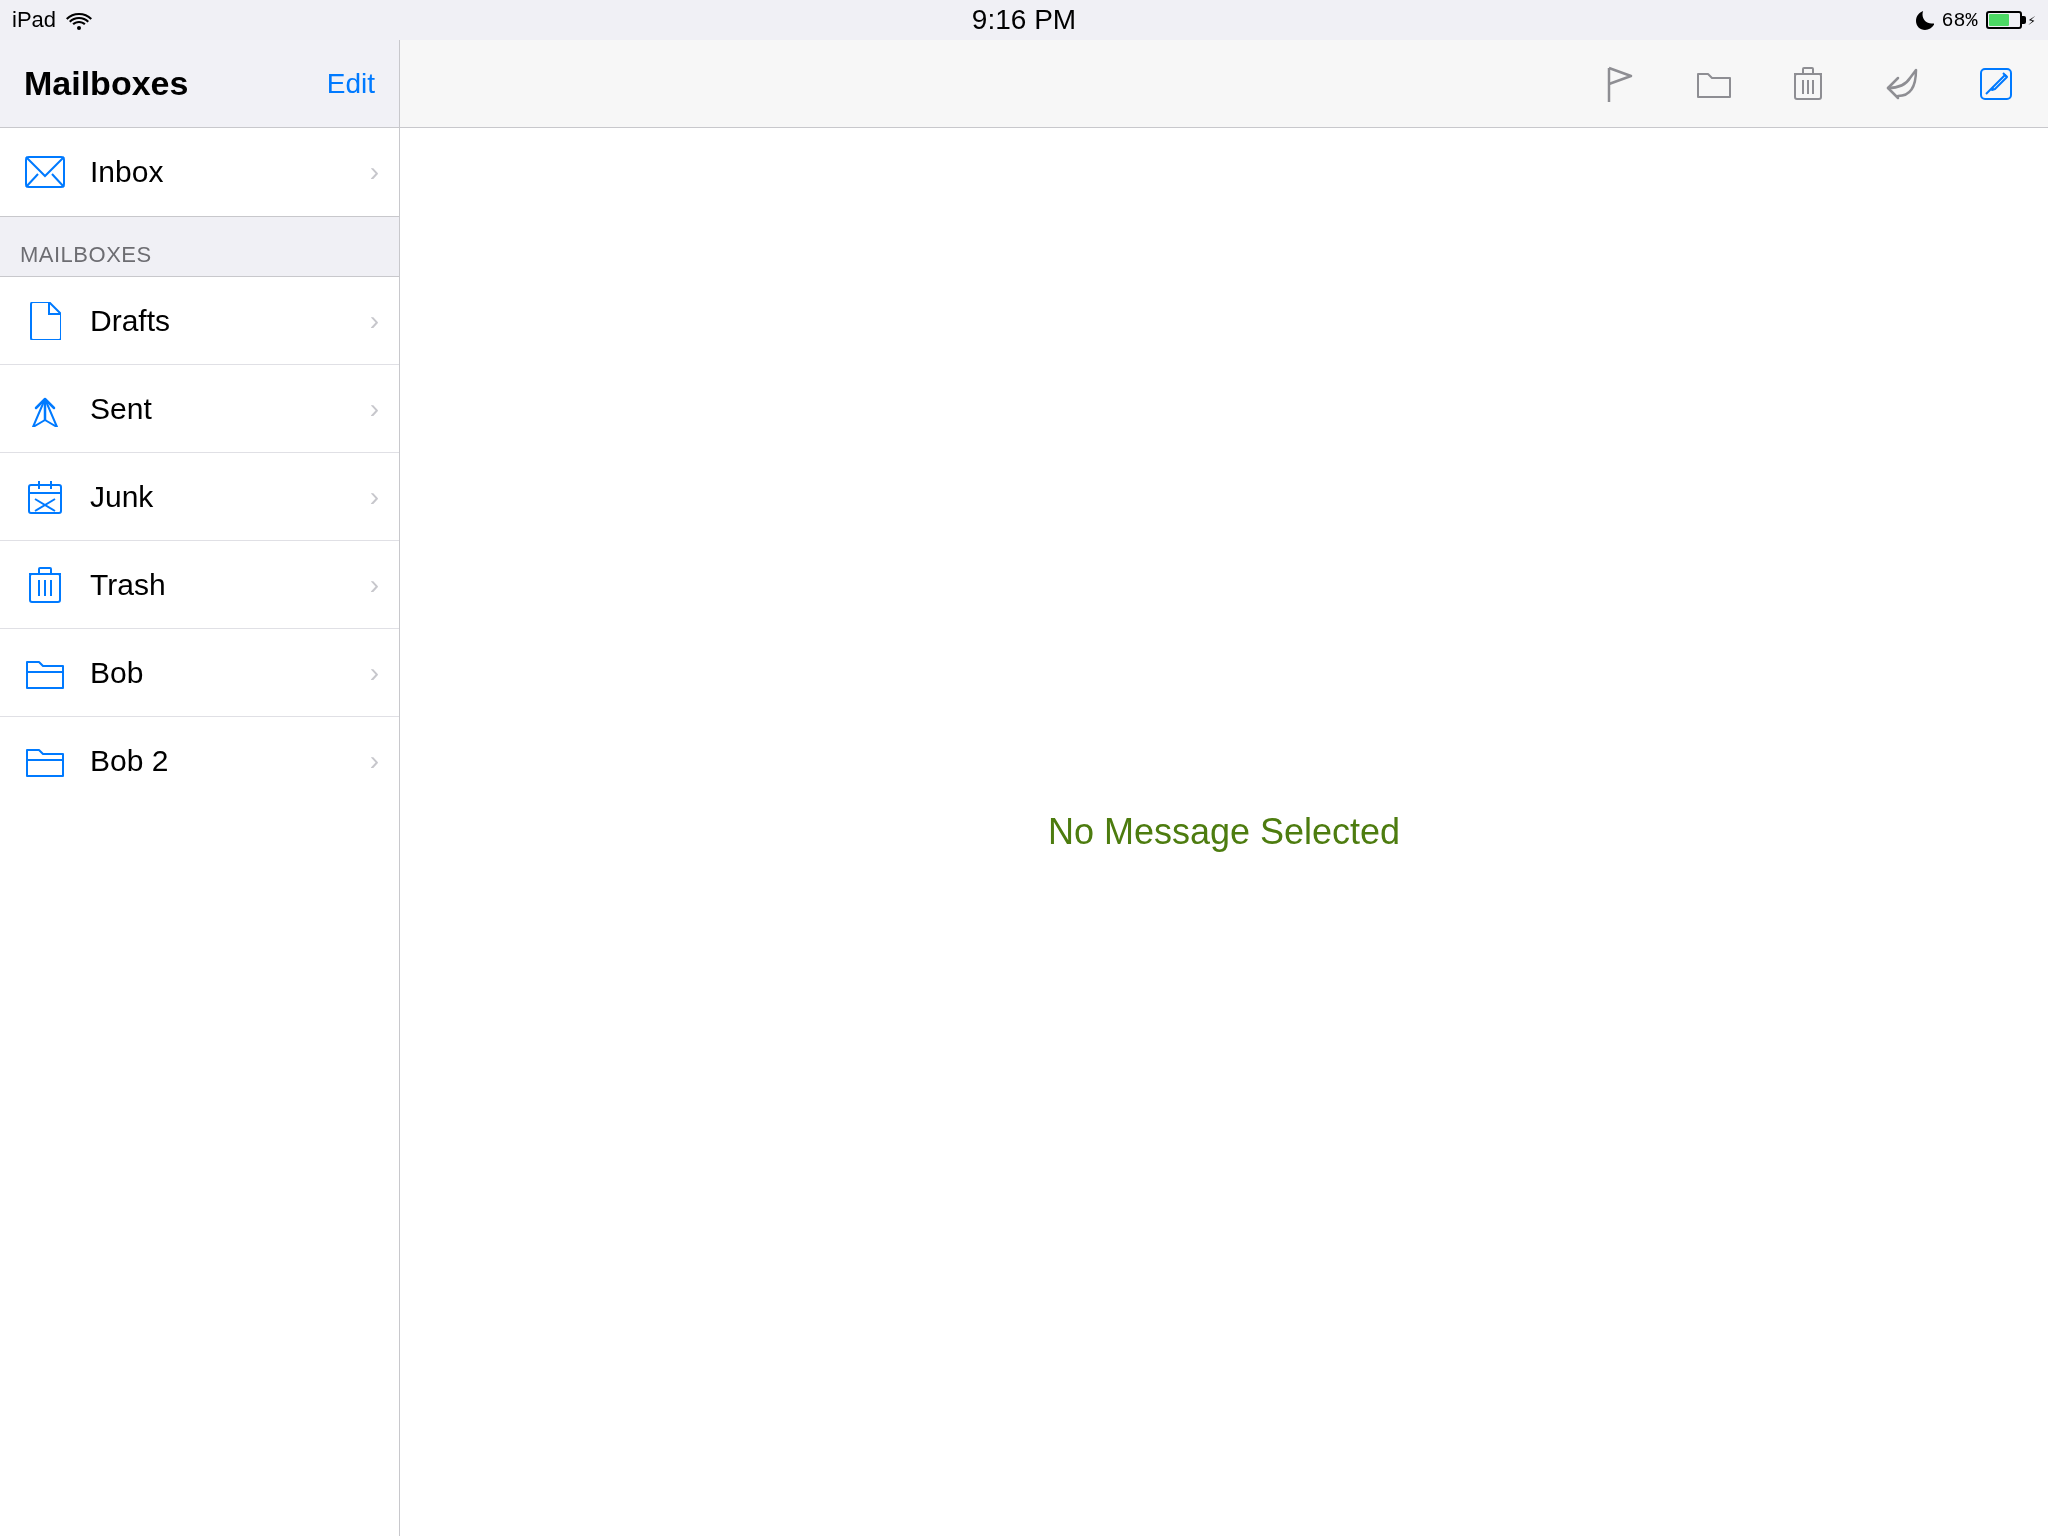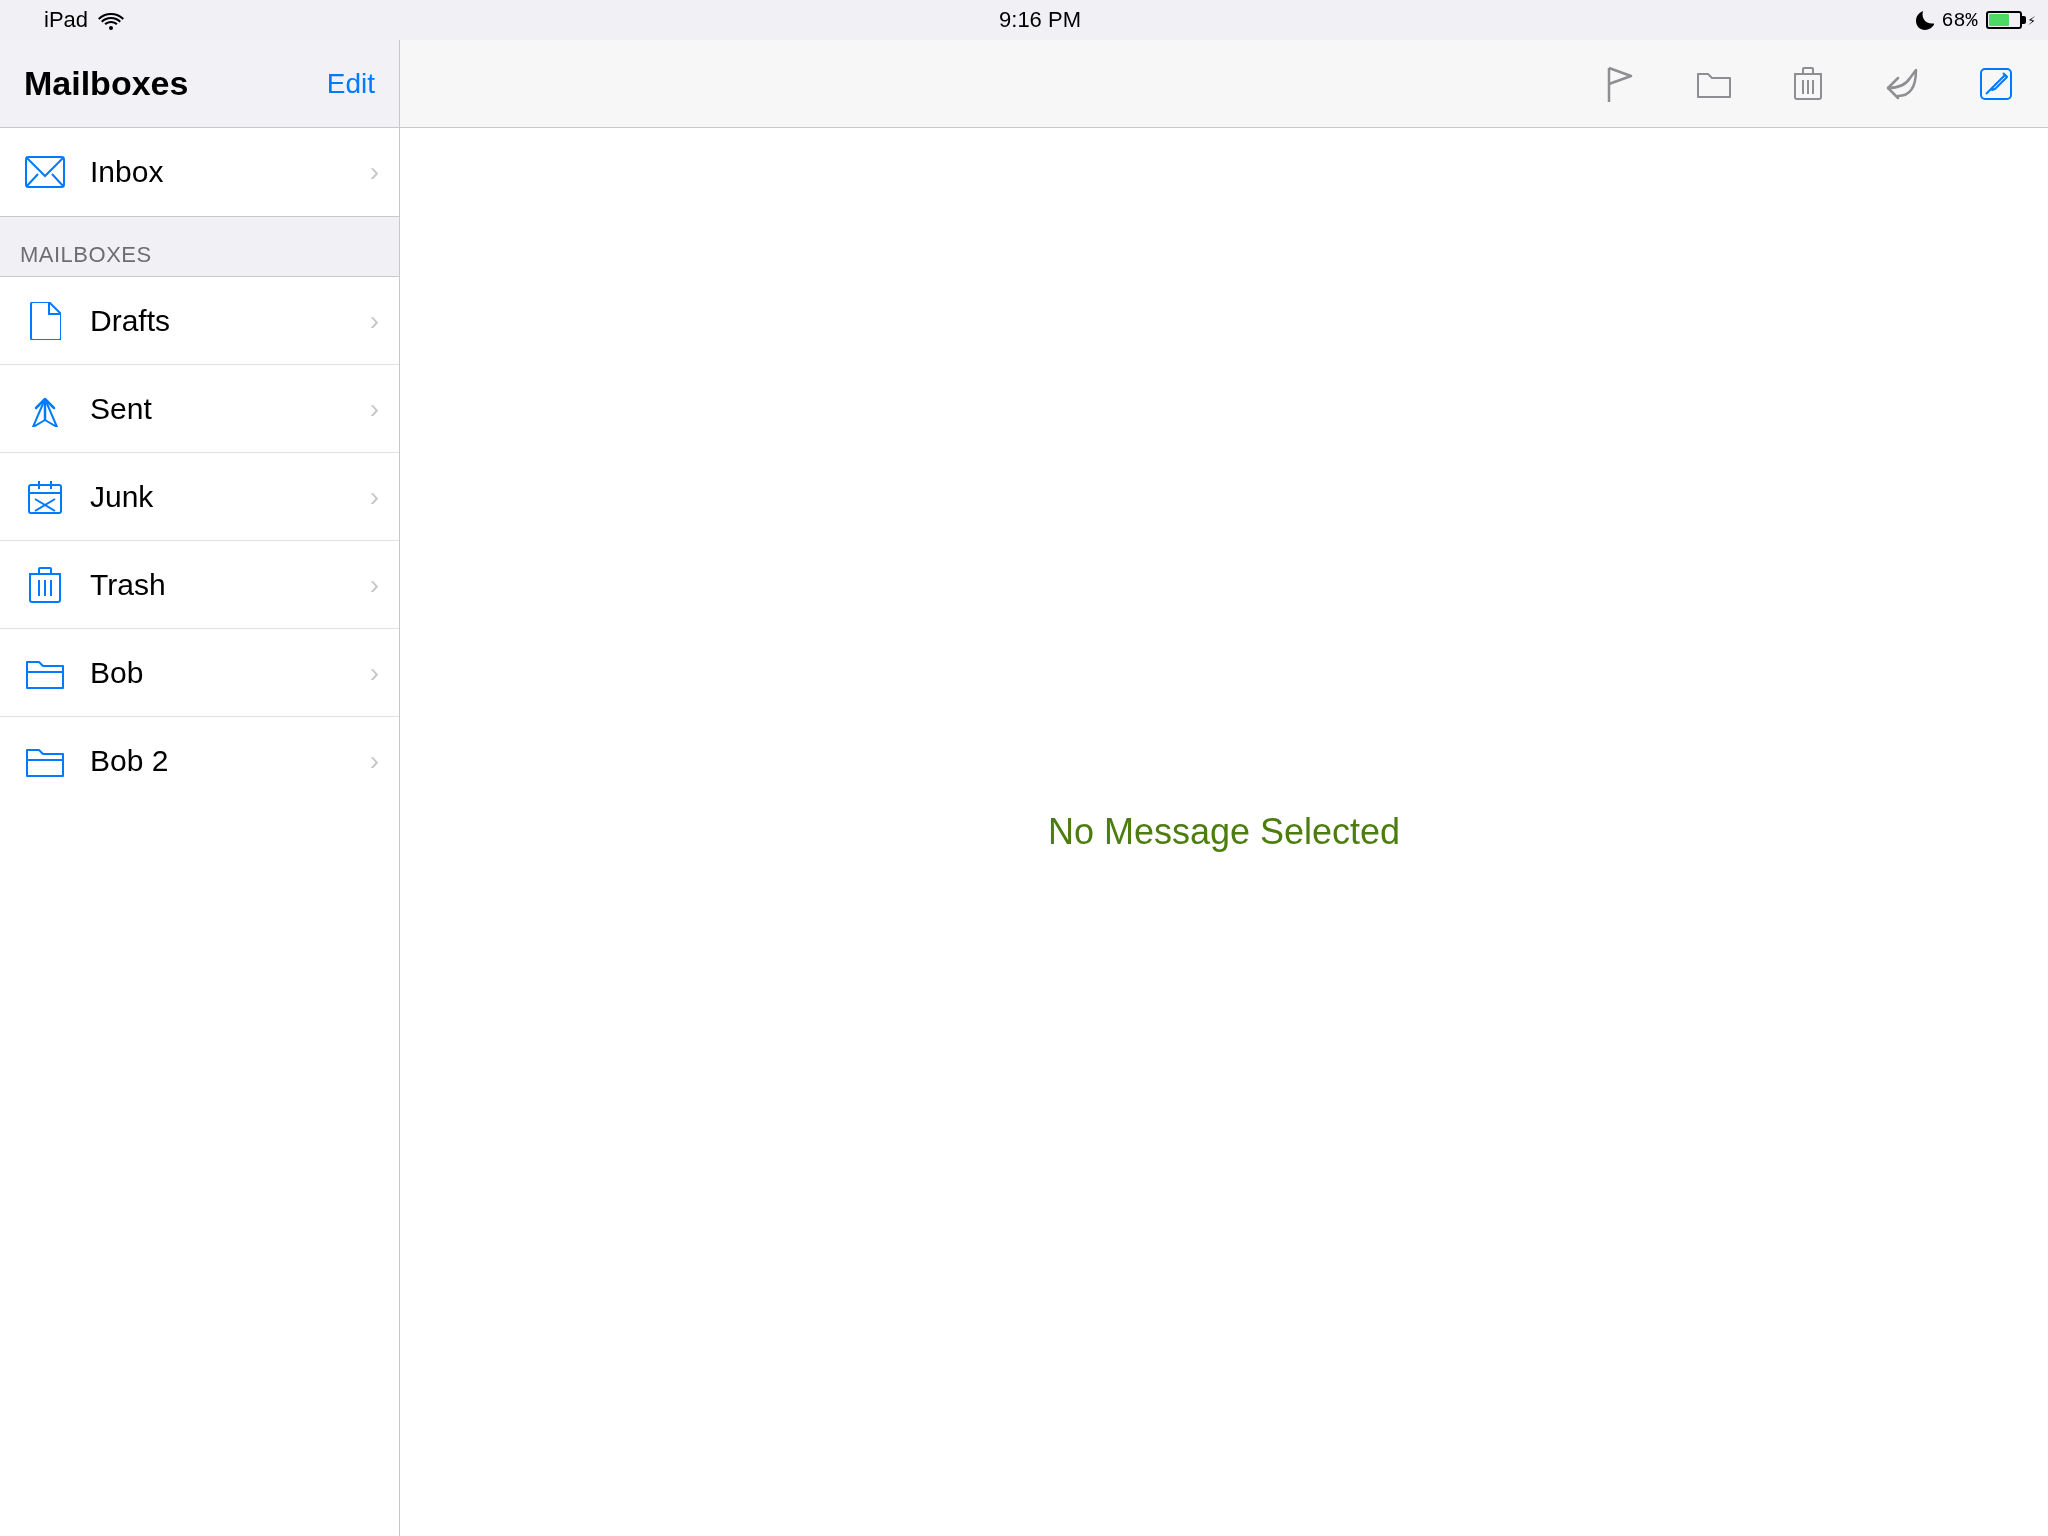--- a/index.html
+++ b/index.html
@@ -16,32 +16,31 @@
     .status-bar {
       position: absolute;
       top: 0; left: 0; right: 0;
       height: 40px;
       background: #f0f0f5;
       display: flex;
       align-items: center;
       justify-content: space-between;
       padding: 0 12px;
       z-index: 100;
-      margin-left: 32px;
     }
     .status-left {
       display: flex;
       align-items: center;
       gap: 10px;
       font-size: 22px;
       font-weight: 500;
       color: #000;
     }
     .status-center {
-      font-size: 22px;
+      font-size: 28px;
       font-weight: 500;
       color: #000;
       position: absolute;
       left: 50%;
       transform: translateX(-50%);
     }
     .status-right {
       display: flex;
       align-items: center;
       gap: 8px;

